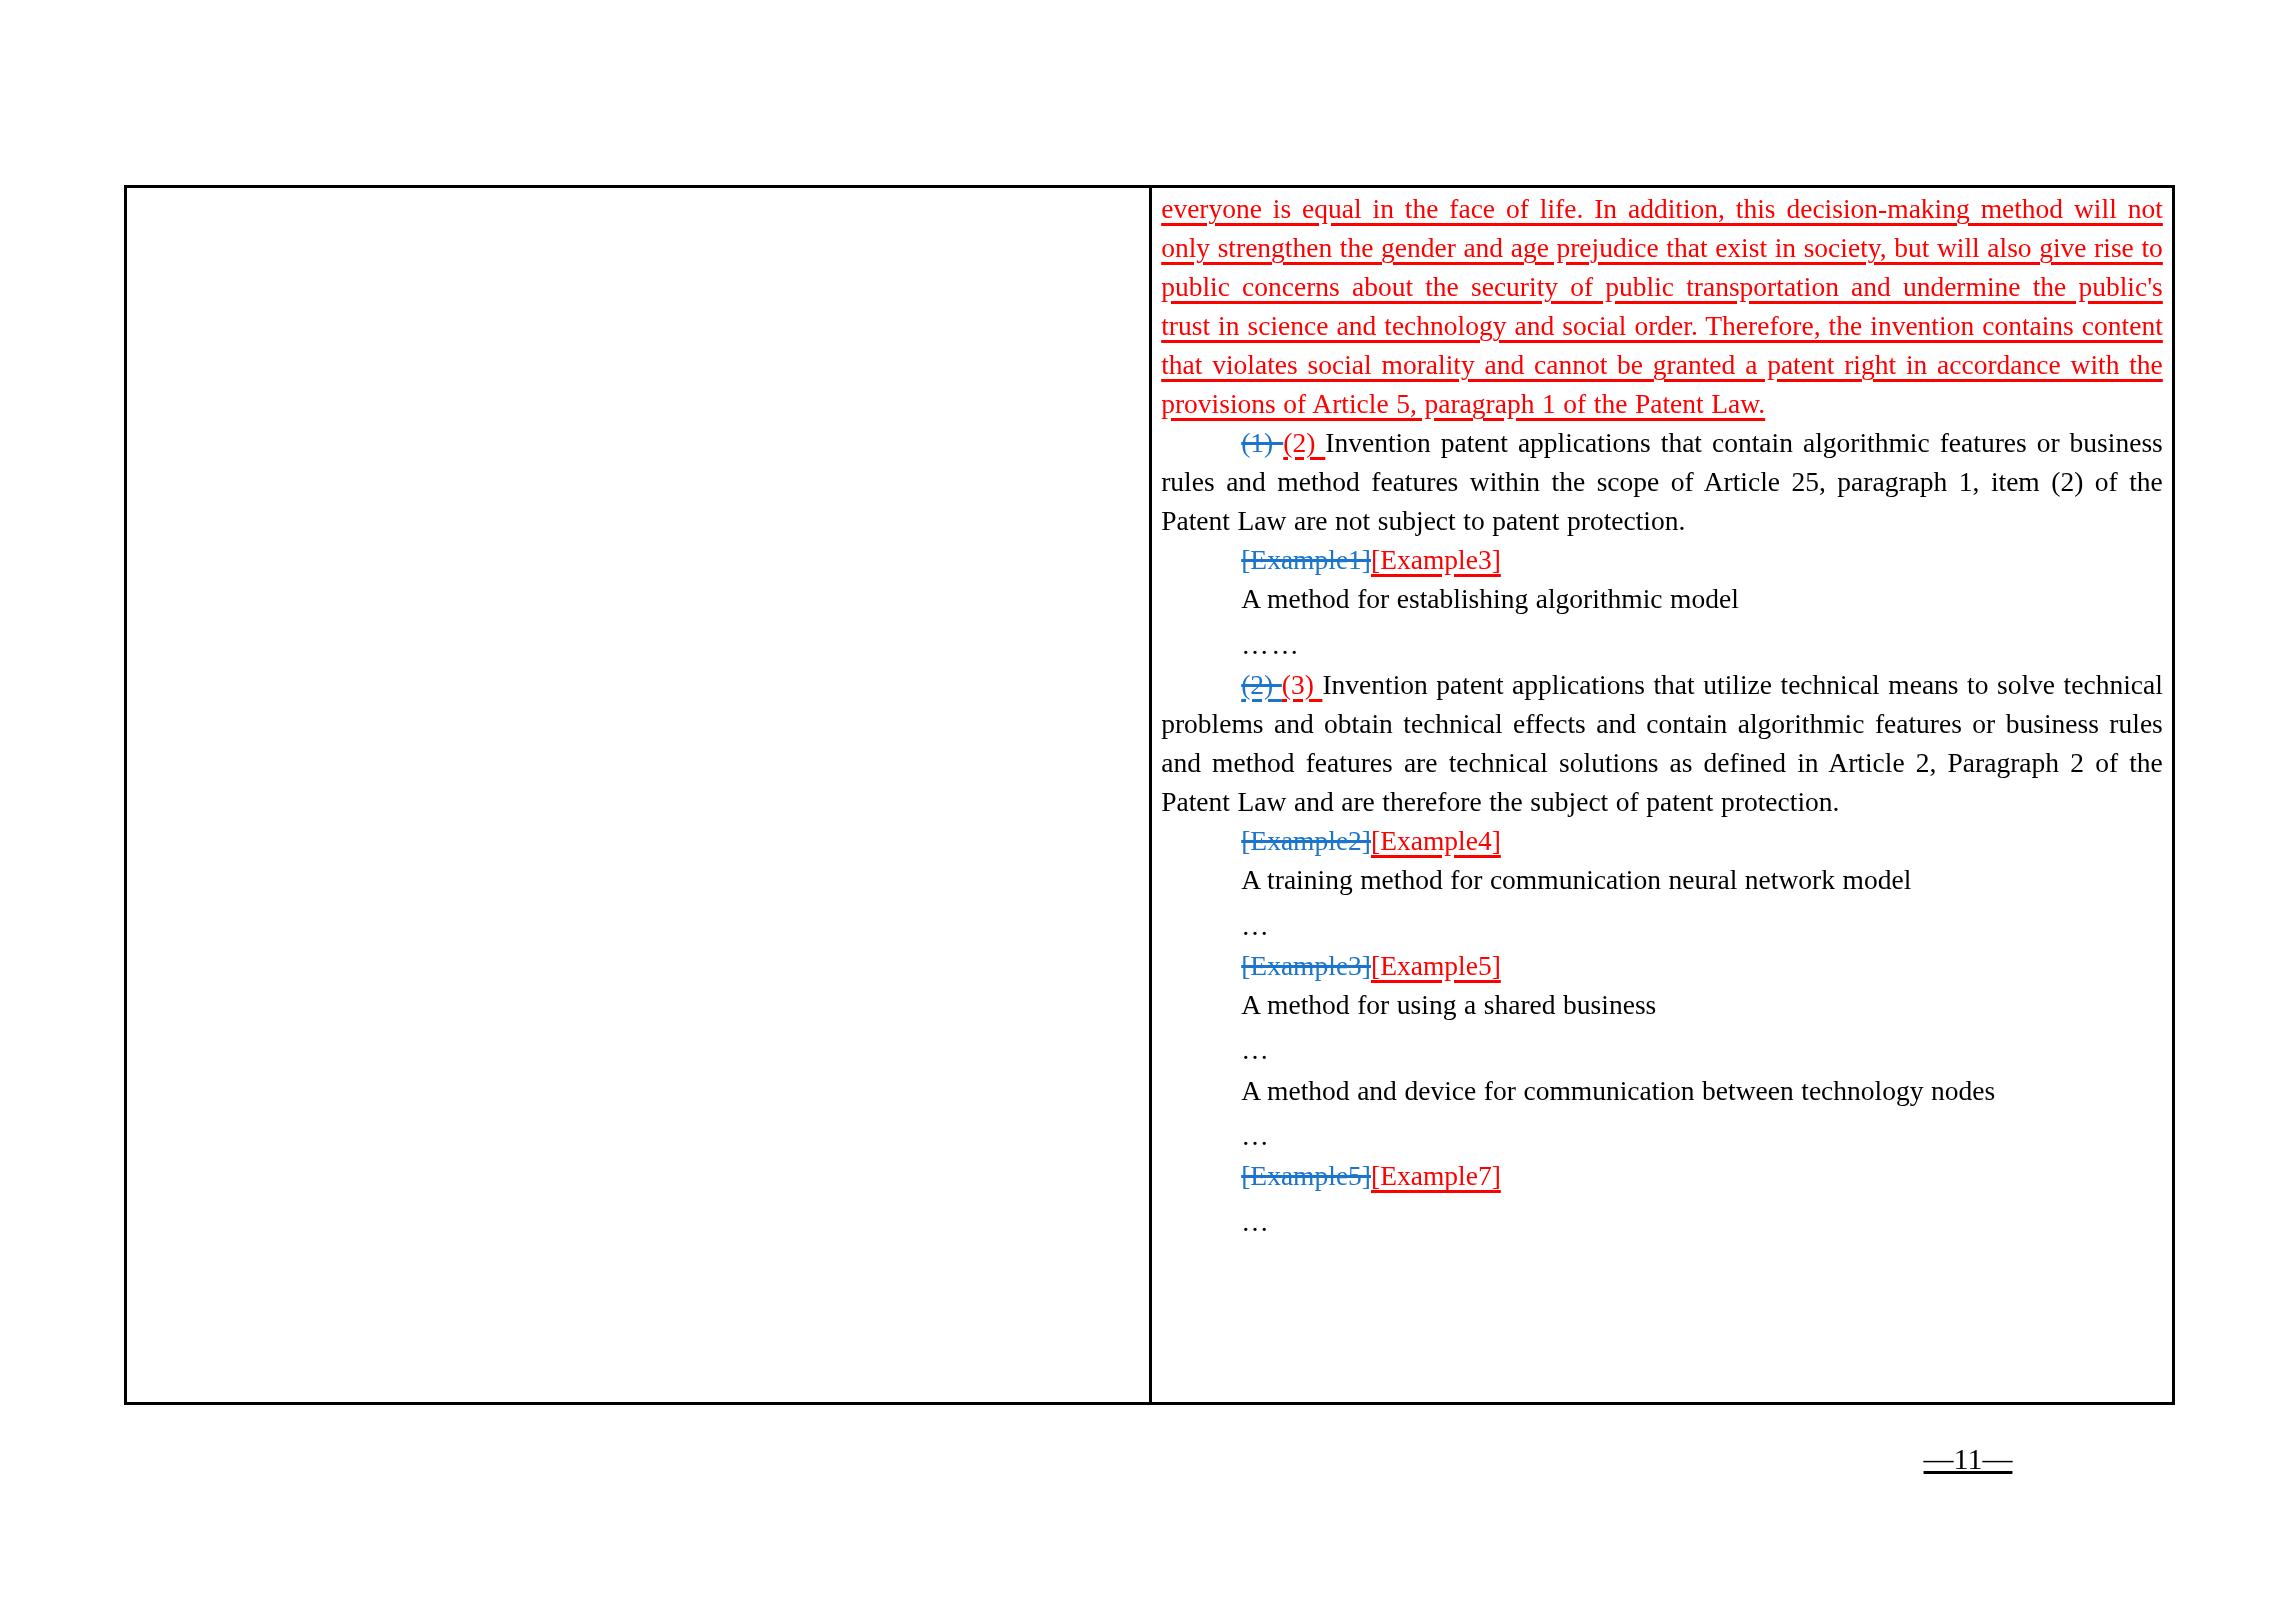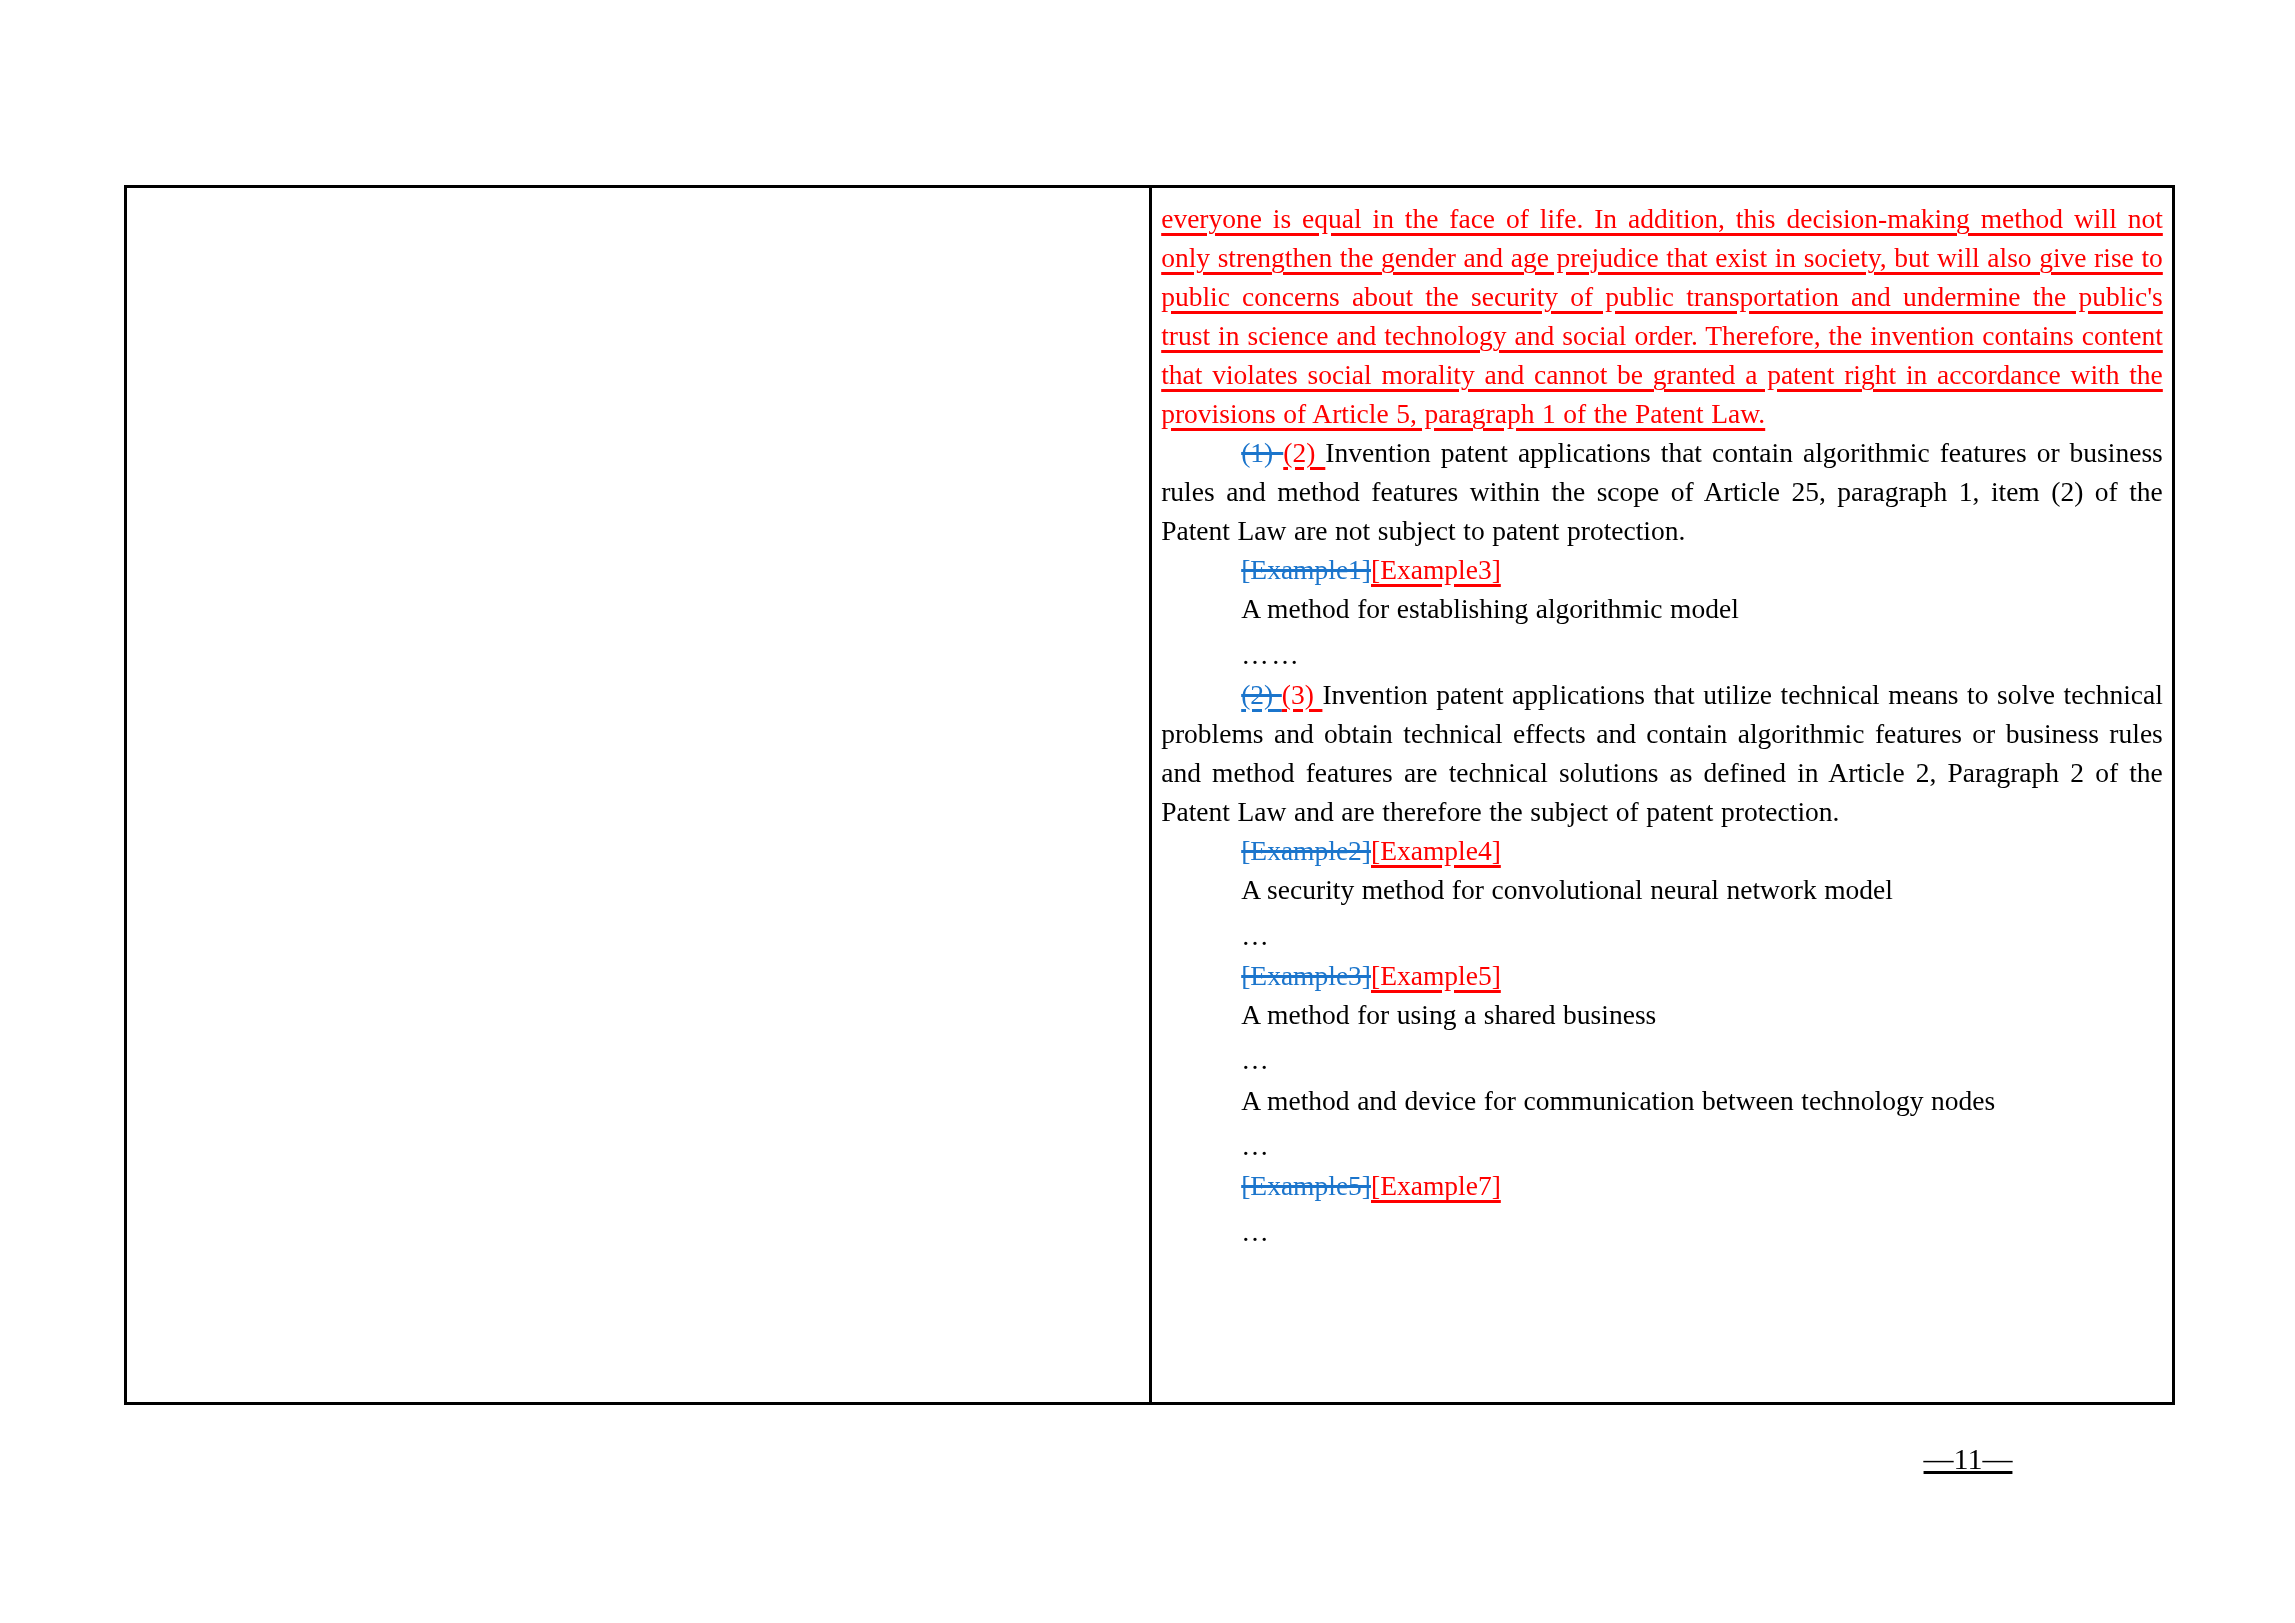--- a/index.html
+++ b/index.html
@@ -17,21 +17,21 @@
   .doc-table{
     position:absolute;left:124px;top:185px;width:2051px;height:1220px;
     border:3.9px solid var(--border);box-sizing:border-box;
     display:flex;background:#ffffff;
   }
   .cell{box-sizing:border-box;height:100%;}
   .cell-left{
     width:1025px;border-right:3.9px solid var(--border);
   }
   .cell-right{
-    flex:1;padding:1.3px 9.2px 0 9.2px;overflow:hidden;margin-top:10px;
+    flex:1;padding:1.3px 9.2px 0 9.2px;overflow:hidden;
   }
   .cell-right p{
     margin:0;
     font-size:27.5px;line-height:39px;
     text-align:justify;
     word-spacing:0.7px;
   }
   .cell-right p.indent{text-indent:80px;}
   .cell-right p.ellipsis{margin:6.5px 0 1.3px;text-align:left;letter-spacing:2.6px;}
   .t-plain{color:var(--body);}
@@ -66,21 +66,21 @@
   <div class="doc-table">
     <div class="cell cell-left"></div>
     <div class="cell cell-right" id="right-cell">
         <p class=""><span class="t-ins">everyone is equal in the face of life. In addition, this decision-making method will not only strengthen the gender and age prejudice that exist in society, but will also give rise to public concerns about the security of public transportation and undermine the public's trust in science and technology and social order. Therefore, the invention contains content that violates social morality and cannot be granted a patent right in accordance with the provisions of Article 5, paragraph 1 of the Patent Law.</span></p>
         <p class="indent"><span class="t-del">(1)&nbsp;</span><span class="t-ins">(2)&nbsp;</span><span class="t-plain">Invention patent applications that contain algorithmic features or business rules and method features within the scope of Article 25, paragraph 1, item (2) of the Patent Law are not subject to patent protection.</span></p>
         <p class="indent"><span class="t-del">[Example1]</span><span class="t-ins">[Example3]</span></p>
         <p class="indent"><span class="t-plain">A method for establishing algorithmic model</span></p>
         <p class="indent ellipsis"><span class="t-plain">……</span></p>
         <p class="indent"><span class="t-del-u">(2)&nbsp;</span><span class="t-ins">(3)&nbsp;</span><span class="t-plain">Invention patent applications that utilize technical means to solve technical problems and obtain technical effects and contain algorithmic features or business rules and method features are technical solutions as defined in Article 2, Paragraph 2 of the Patent Law and are therefore the subject of patent protection.</span></p>
         <p class="indent"><span class="t-del">[Example2]</span><span class="t-ins">[Example4]</span></p>
-        <p class="indent"><span class="t-plain">A security method for convolutional neural network model</span></p>
+        <p class="indent"><span class="t-plain">A training method for communication neural network model</span></p>
         <p class="indent ellipsis"><span class="t-plain">…</span></p>
         <p class="indent"><span class="t-del">[Example3]</span><span class="t-ins">[Example5]</span></p>
         <p class="indent"><span class="t-plain">A method for using a shared business</span></p>
         <p class="indent ellipsis"><span class="t-plain">…</span></p>
         <p class="indent"><span class="t-plain">A method and device for communication between technology nodes</span></p>
         <p class="indent ellipsis"><span class="t-plain">…</span></p>
         <p class="indent"><span class="t-del">[Example5]</span><span class="t-ins">[Example7]</span></p>
         <p class="indent ellipsis"><span class="t-plain">…</span></p>
       </div>
   </div>

